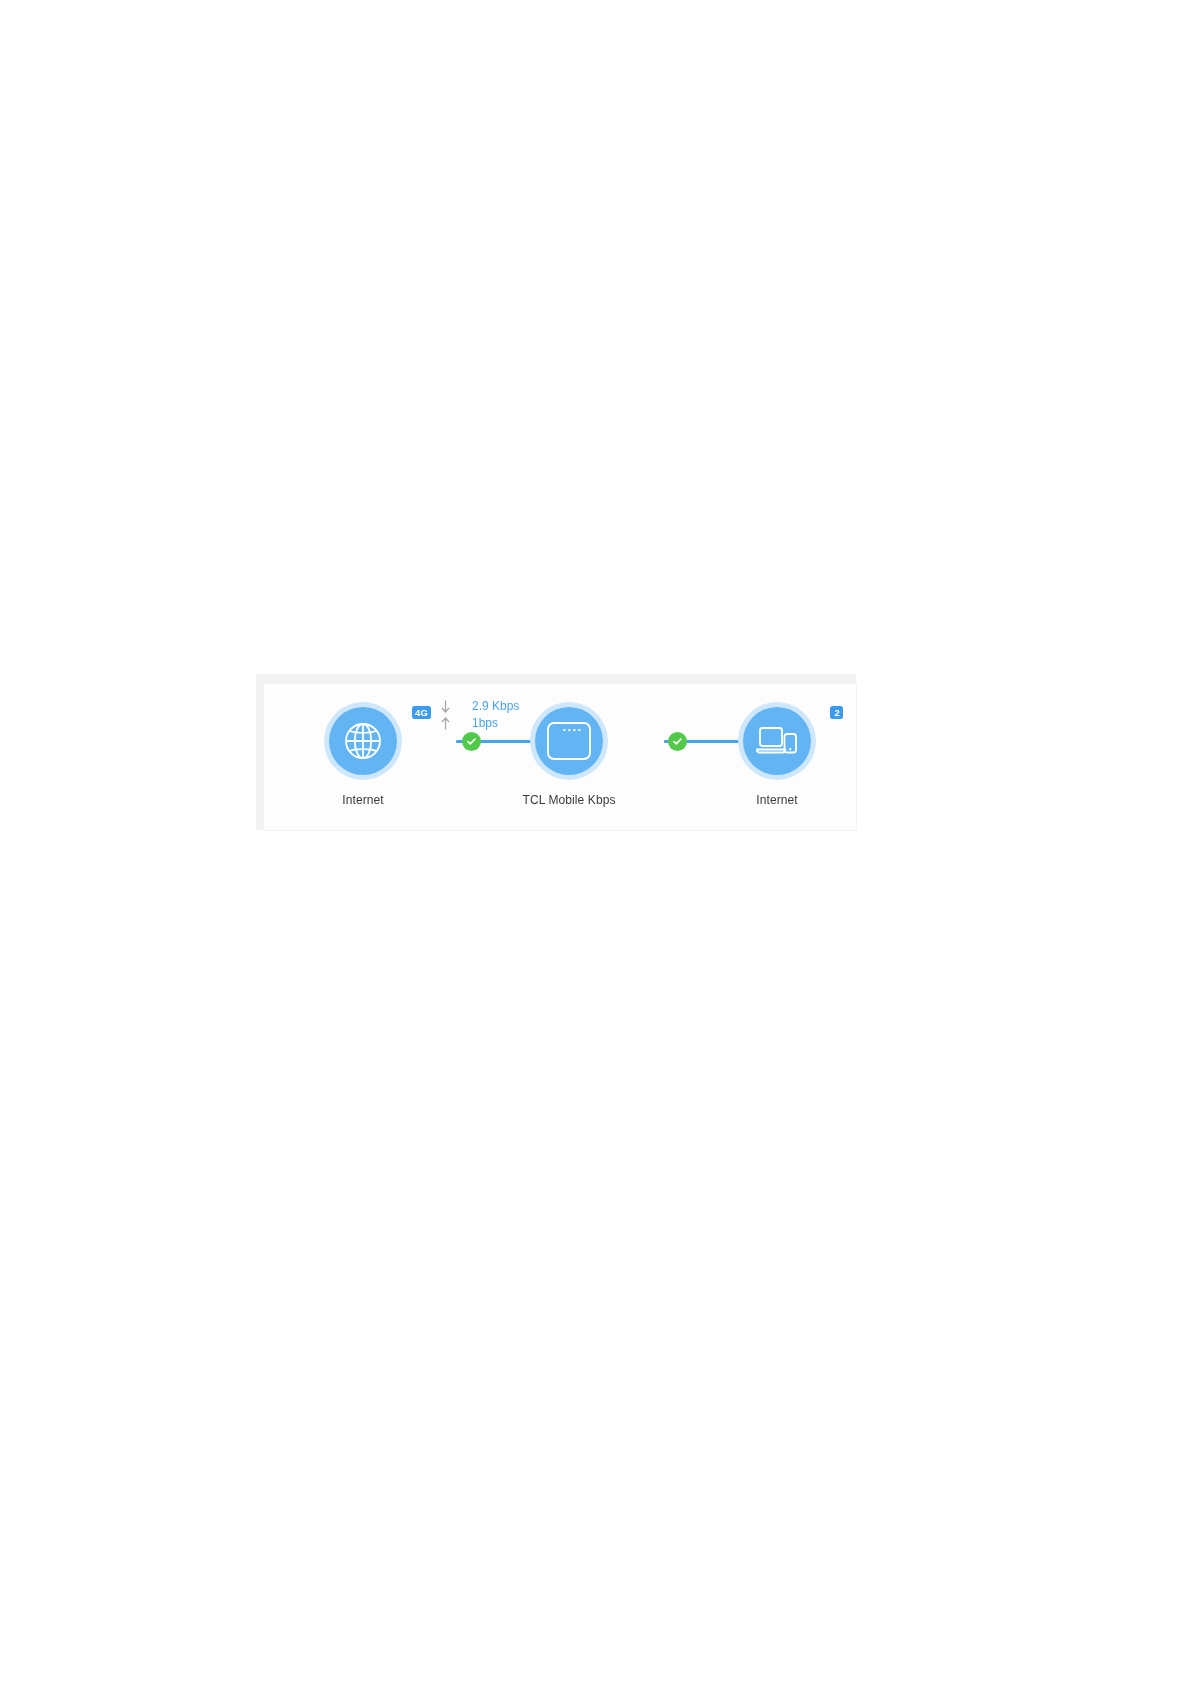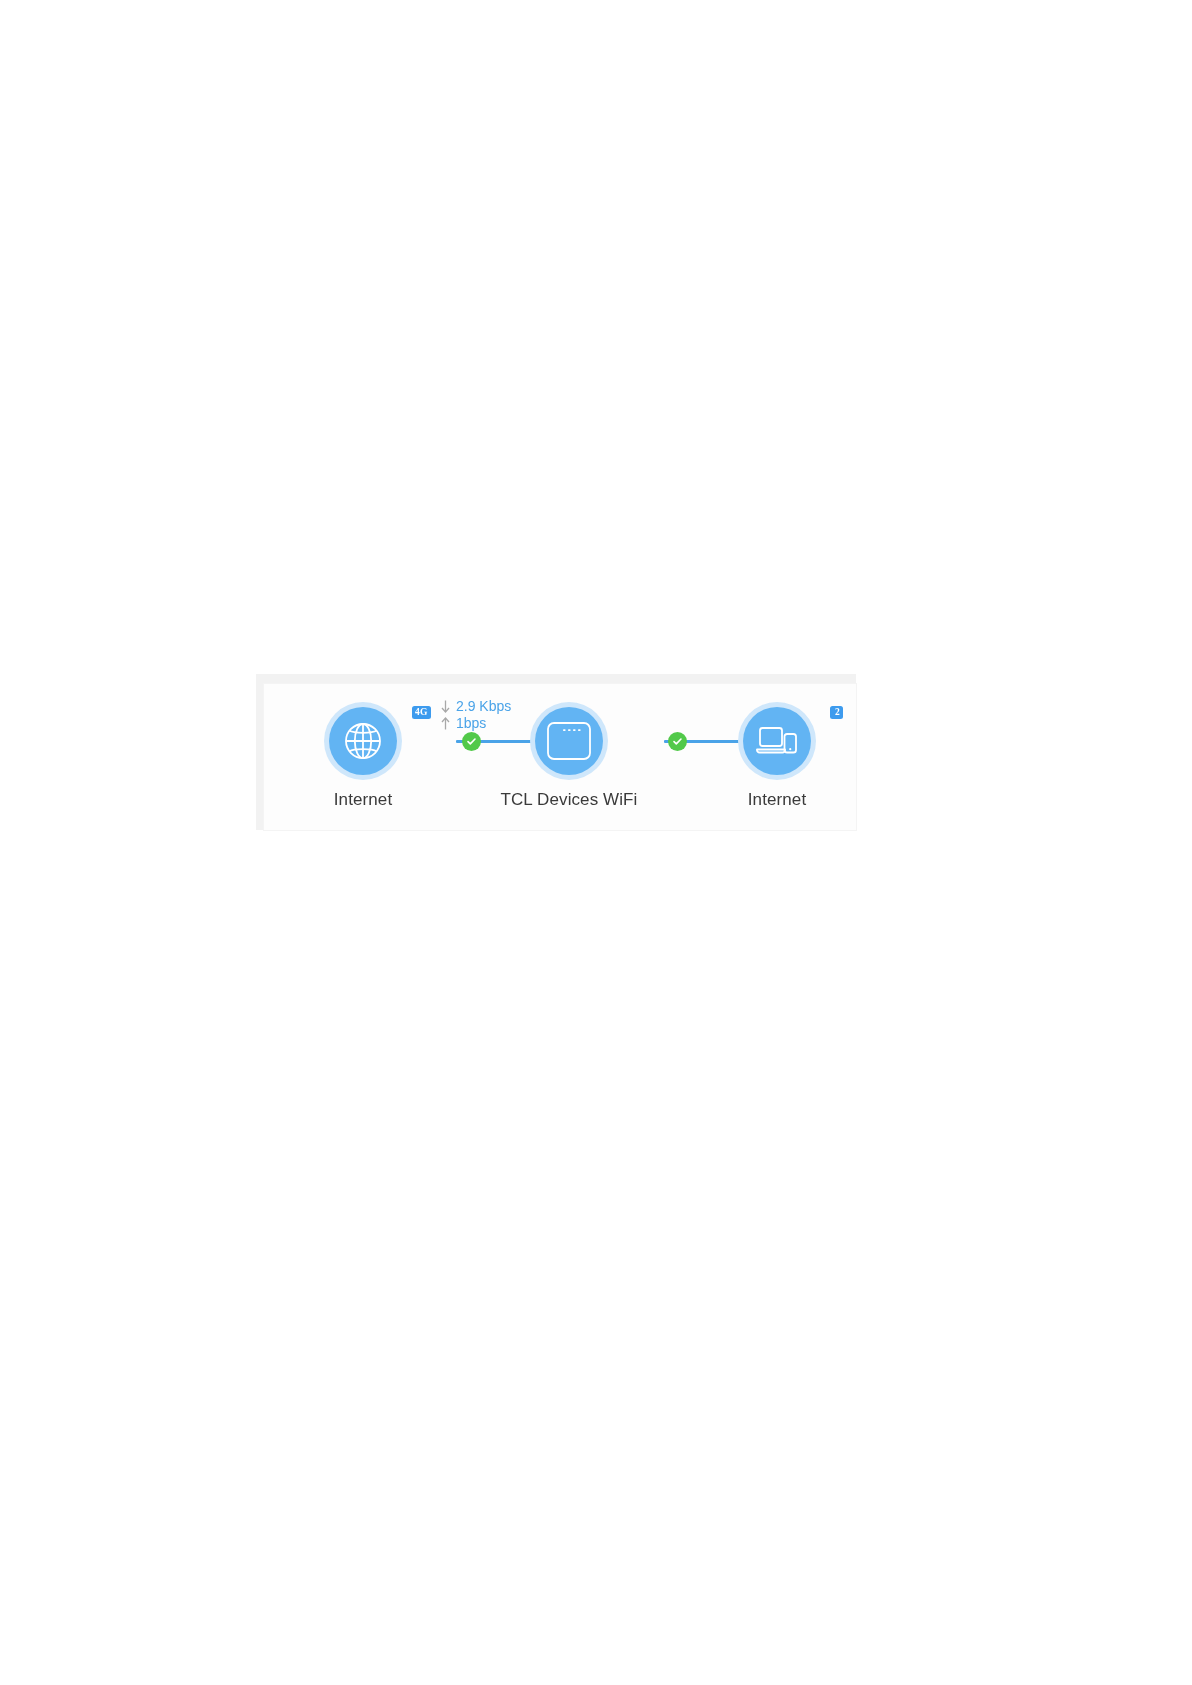--- a/index.html
+++ b/index.html
@@ -68,21 +68,21 @@
     border-radius: 50%;
     background: #62b4f3;
     display: flex;
     align-items: center;
     justify-content: center;
   }
   .disc svg { display: block; }
 
   .node-label {
     margin-top: 13px;
-    font-size: 17px;
+    font-size: 12px;
     color: #3a3a3a;
     letter-spacing: 0.1px;
     line-height: 14px;
     white-space: nowrap;
   }
 
   
   .corner-badge {
     position: absolute;
     background: #3d9bee;
@@ -90,21 +90,20 @@
     font-size: 9.5px;
     line-height: 13px;
     height: 13px;
     min-width: 13px;
     padding: 0 3px;
     border-radius: 2.5px;
     text-align: right;
     font-weight: bold;
     box-sizing: border-box;
     letter-spacing: 0.2px;
-    font-family: Liberation Serif, serif;
   }
   #badge-4g { left: 88px; top: 4px; }
   #badge-device-count { left: 92px; top: 4px; }
 
   
   .link {
     position: absolute;
     height: 3px;
     background: #4aa3e8;
     top: 56px;
@@ -143,24 +142,24 @@
   }
   .speed-arrow {
     width: 14px;
     display: flex;
     justify-content: center;
     align-items: center;
     flex: none;
   }
   .speed-arrow svg { display: block; }
   .speed-value {
-    font-size: 14px;
+    font-size: 12px;
     color: #4aa3e8;
     line-height: 17px;
-    margin-left: 4px;
+    margin-left: 20px;
   }
 </style>
 </head>
 <body>
 
 <div id="topology-card">
   <div id="topology-inner">
 
     <div class="node" id="node-internet">
       <div class="circle-wrap">
@@ -226,21 +225,21 @@
               <g fill="#ffffff">
                 <rect x="17" y="8.2" width="2.6" height="1.8" rx="0.7"></rect>
                 <rect x="22" y="8.2" width="2.6" height="1.8" rx="0.7"></rect>
                 <rect x="27" y="8.2" width="2.6" height="1.8" rx="0.7"></rect>
                 <rect x="32" y="8.2" width="2.6" height="1.8" rx="0.7"></rect>
               </g>
             </svg>
           </span>
         </div>
       </div>
-      <div class="node-label">TCL Devices WiFi</div>
+      <div class="node-label">TCL Mobile Kbps</div>
     </div>
 
     <div class="link" id="link-right"></div>
     <div class="link-status" id="status-right">
       <svg width="11" height="11" viewBox="0 0 11 11">
         <path d="M2 5.6 L4.3 7.9 L9 3" fill="none" stroke="#ffffff" stroke-width="1.6" stroke-linecap="round" stroke-linejoin="round"></path>
       </svg>
     </div>
 
     <div class="node" id="node-devices">

